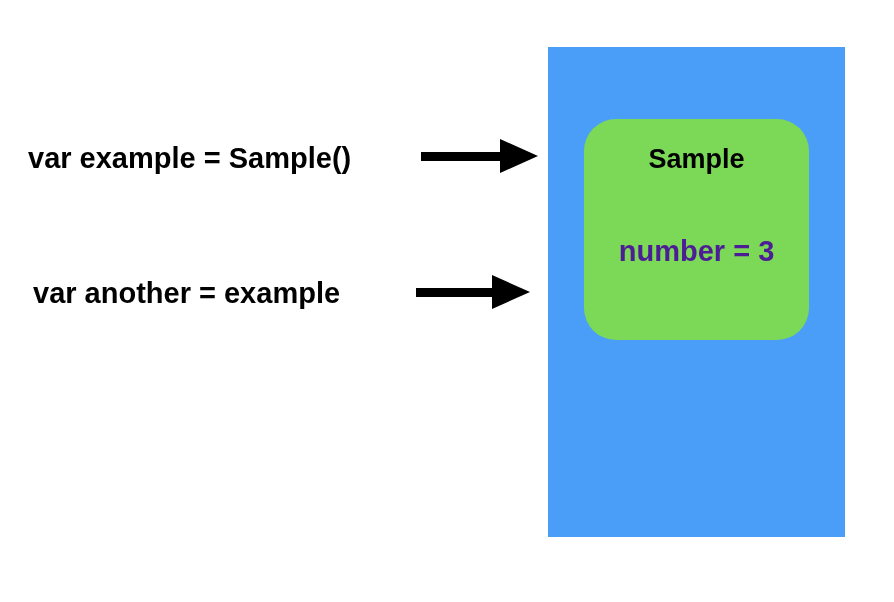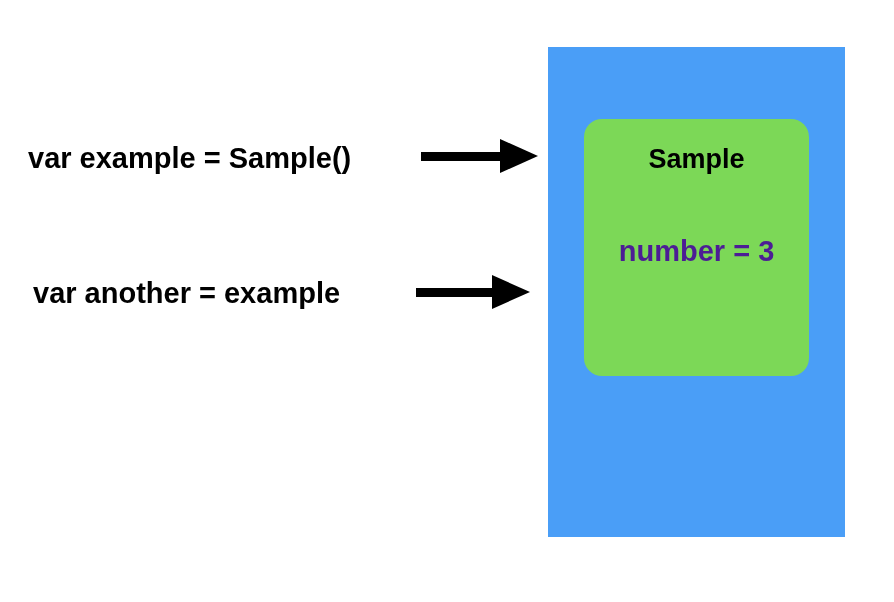--- a/index.html
+++ b/index.html
@@ -52,23 +52,23 @@
     width: 297px;
     height: 490px;
     background: #4A9EF7;
   }
 
   .object-box {
     position: absolute;
     left: 36px;   
     top: 72px;    
     width: 225px;
-    height: 257px;
+    height: 221px;
     background: #7CD857;
-    border-radius: 18px;
+    border-radius: 32px;
     padding-left: 36px;
   }
   .object-title {
     position: absolute;
     left: 0;
     top: 25px;
     width: 100%;
     text-align: center;
     font-weight: bold;
     font-size: 27px;

